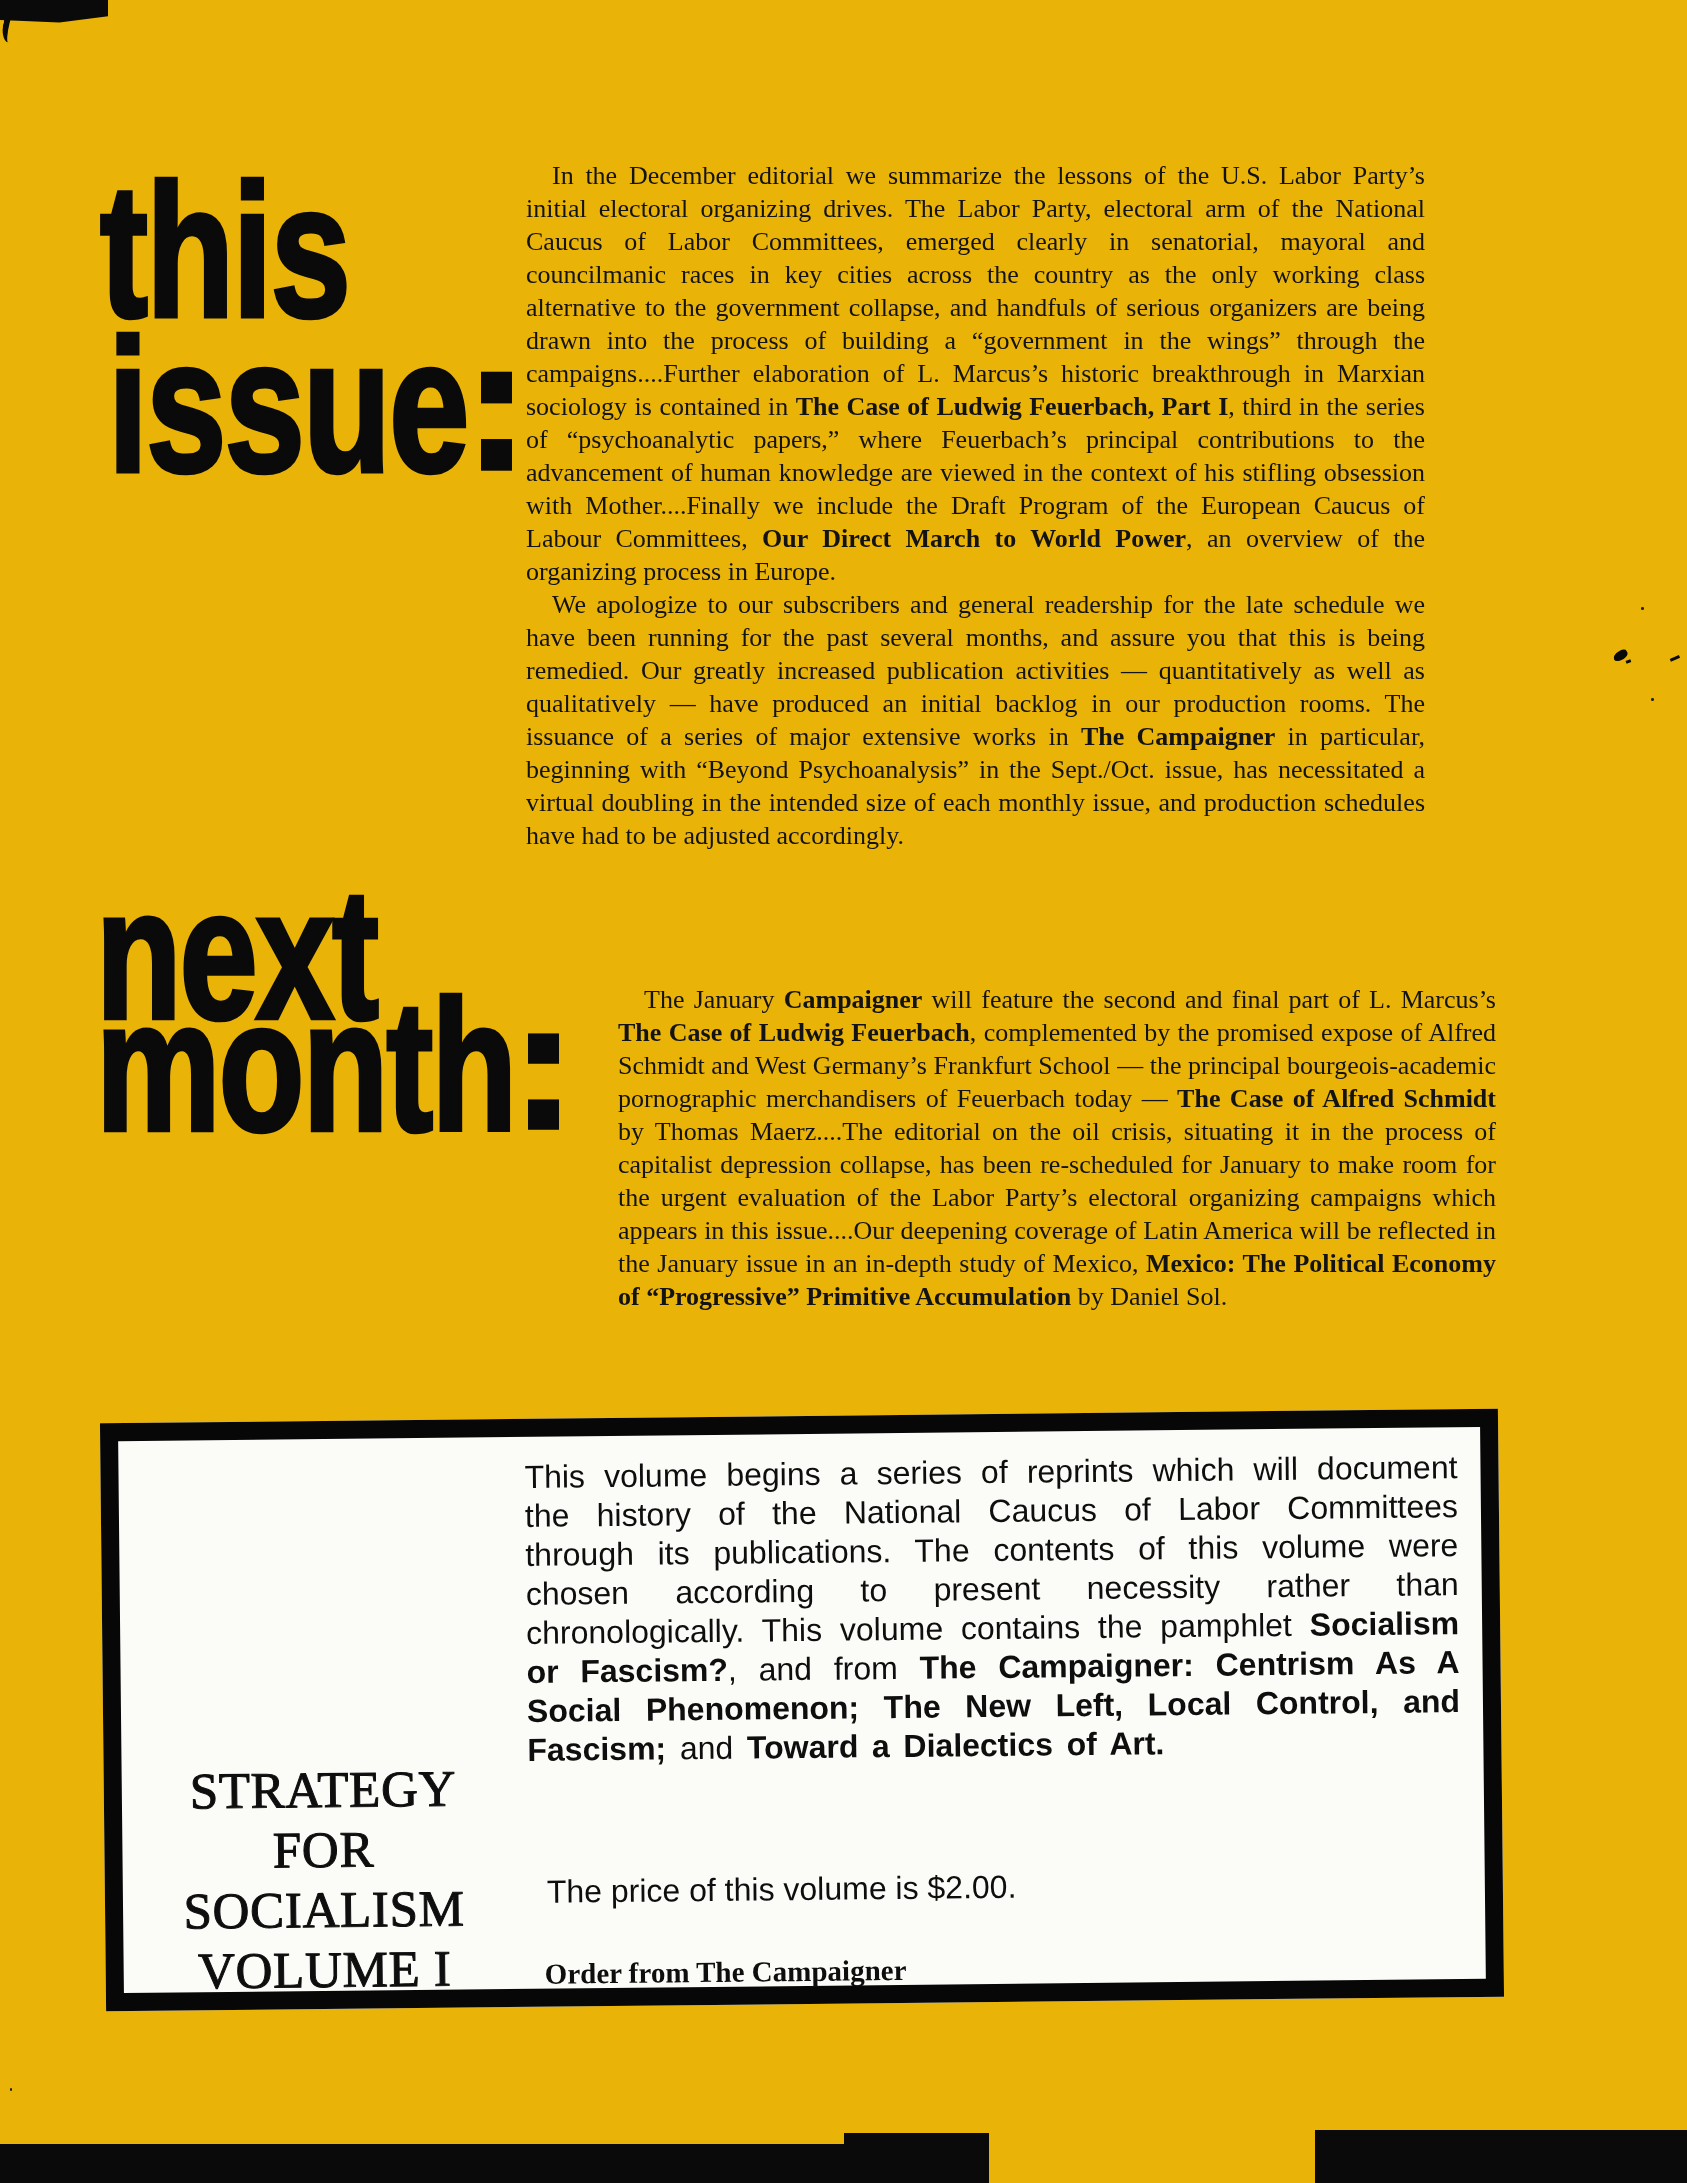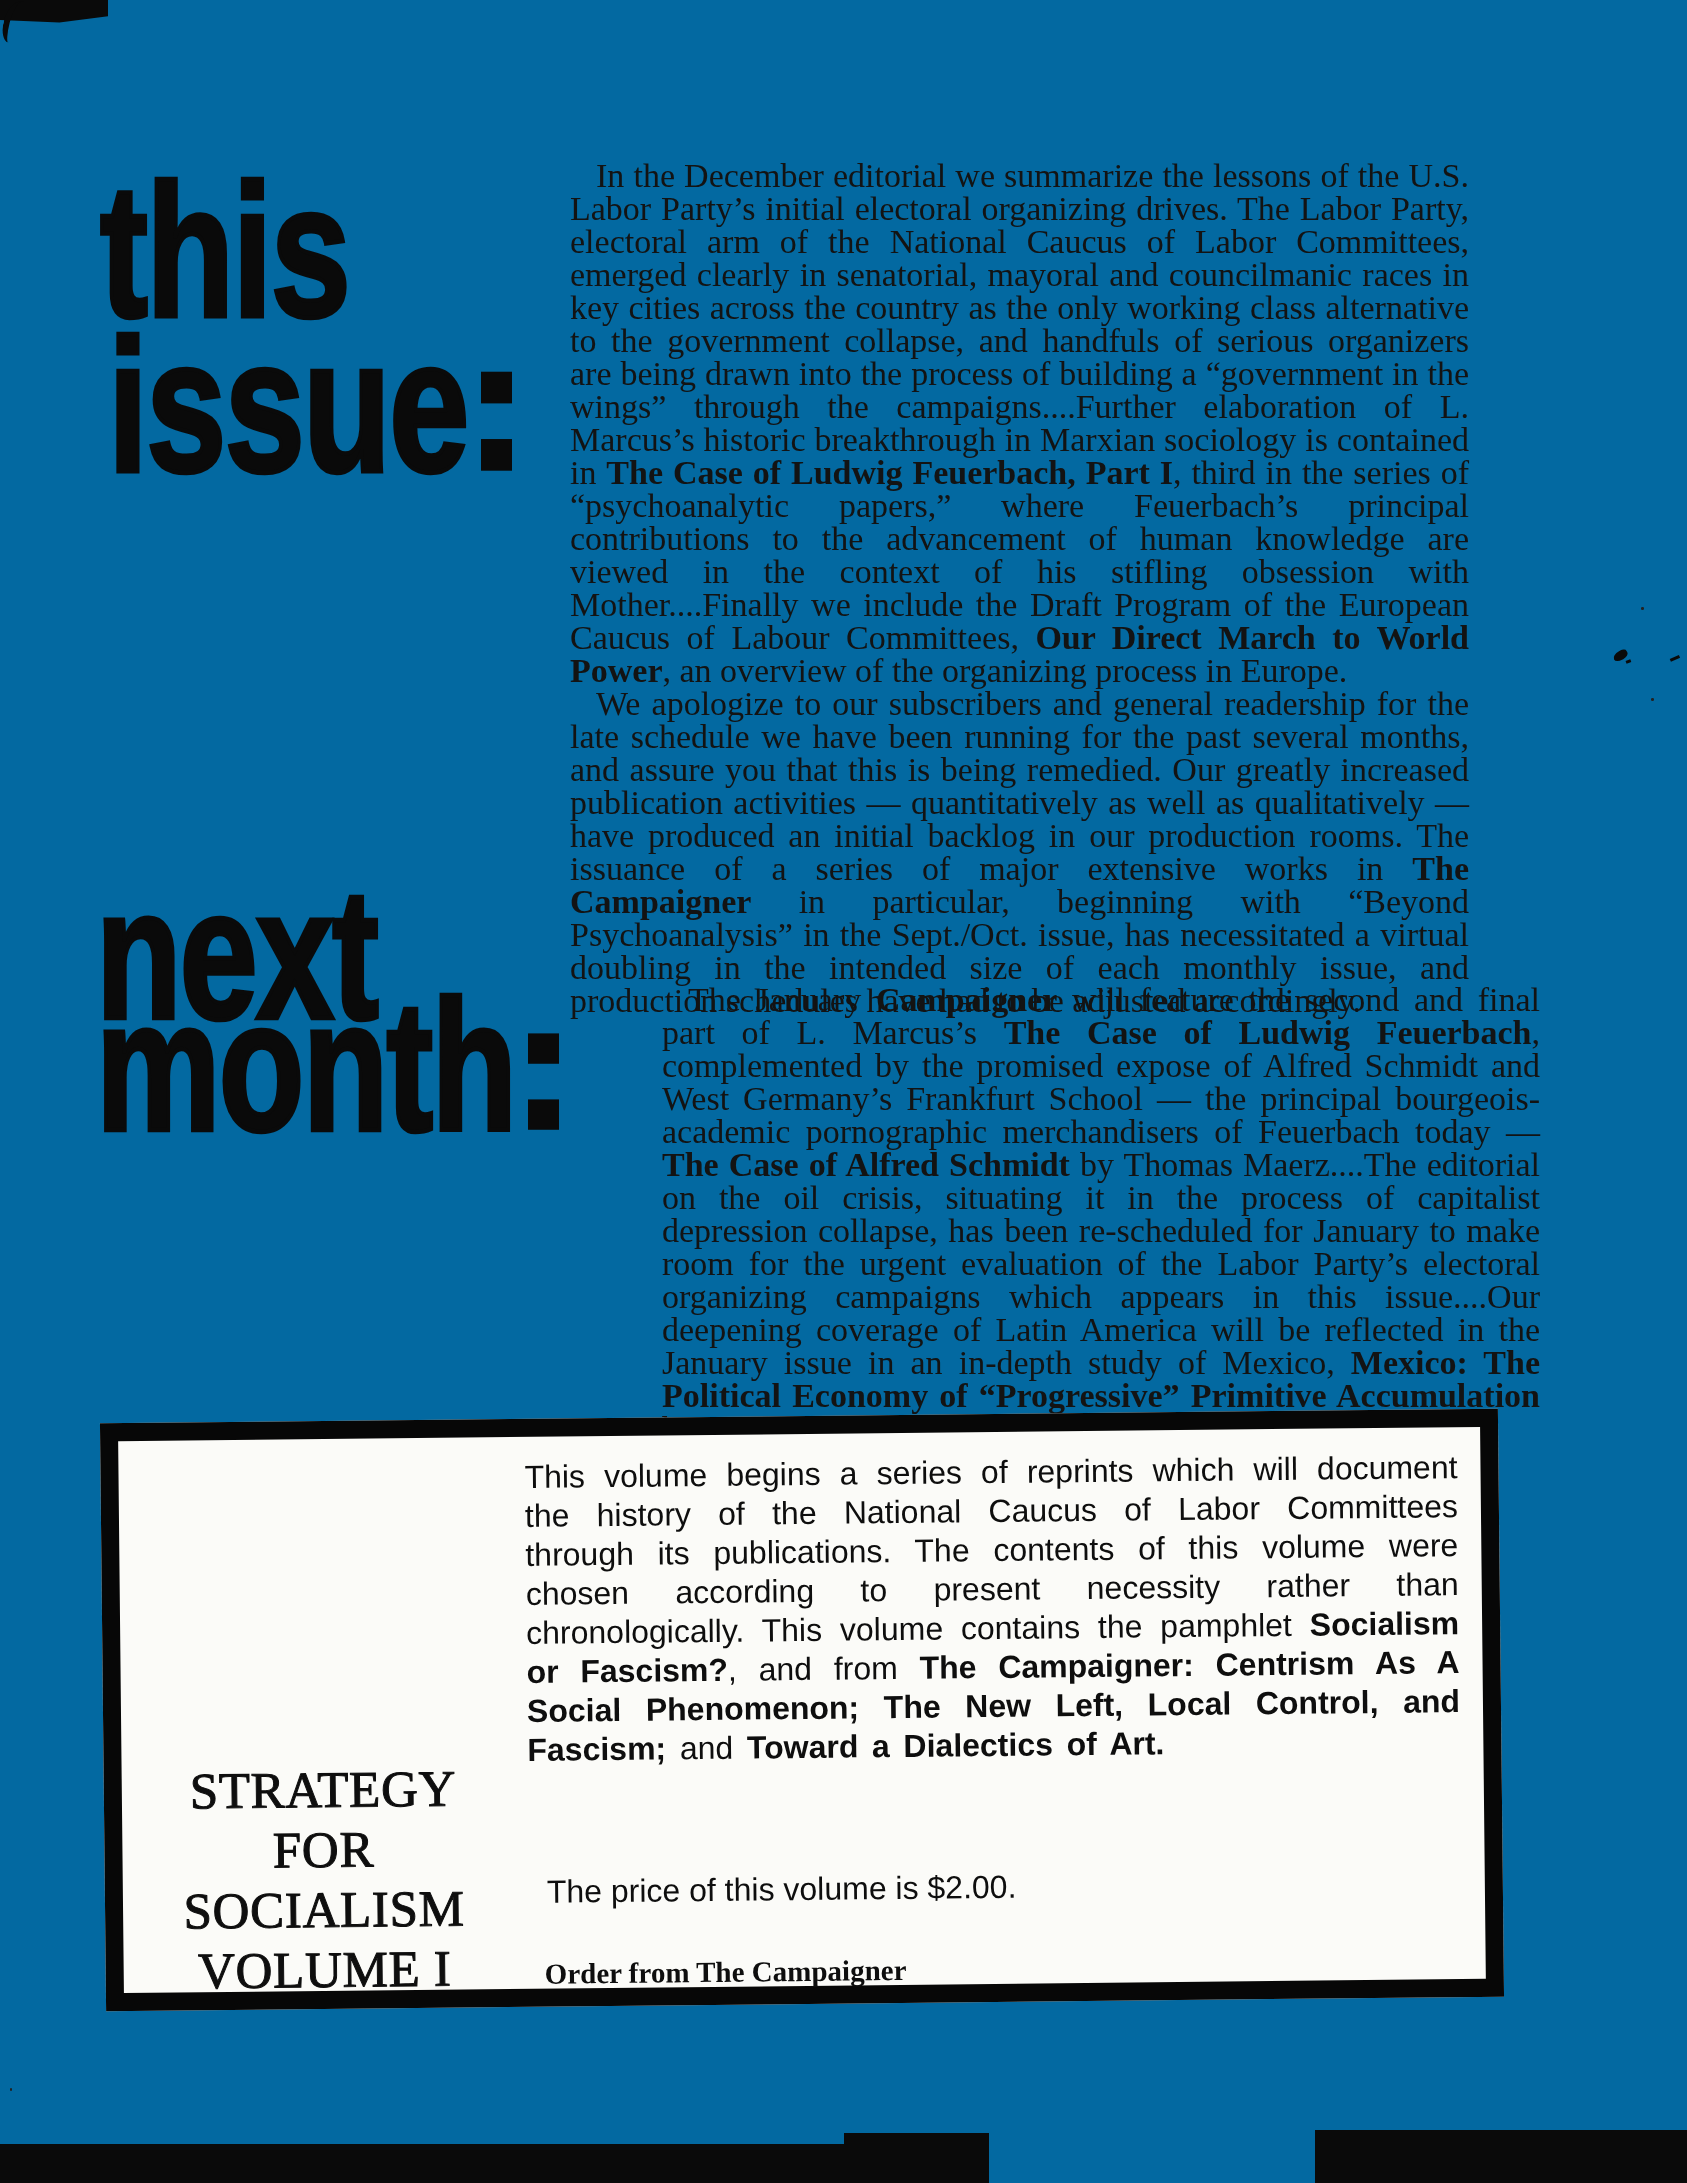--- a/index.html
+++ b/index.html
@@ -1,19 +1,19 @@
 <!DOCTYPE html>
 <html style="font-size:11px"><head>
 <meta charset="utf-8">
 <style>
   html,body{margin:0;padding:0;background:#fbfbf8;}
   #page{
     position:relative;
     width:1687px;height:2183px;
-    background:#0369a1;
+    background:#eab308;
     overflow:hidden;
     font-family:"Liberation Serif", serif;
     color:#121212;
   }
   
   .hword{
     position:absolute;
     font-family:"Liberation Sans", sans-serif;
     font-weight:bold;
     color:#0a0a0a;
@@ -34,25 +34,24 @@
   .hcolon i{
     position:absolute;left:0.04em;
     width:0.22em;height:0.165em;
     background:#0a0a0a;
   }
   .hcolon i.top{top:0.02em;}
   .hcolon i.bot{bottom:0;}
   
   .bodycol{
     position:absolute;
-    font-size:34px;
+    font-size:26px;
     line-height:33px;
     text-align:justify;
     color:#131313;
-    margin-left:44px;
   }
   .bodycol p{margin:0;text-indent:26px;}
   .bodycol b{font-weight:bold;}
   
   #ad-box{
     position:absolute;
     left:103px;top:1416px;
     width:1398px;height:588px;
     box-sizing:border-box;
     border:18px solid #070707;

